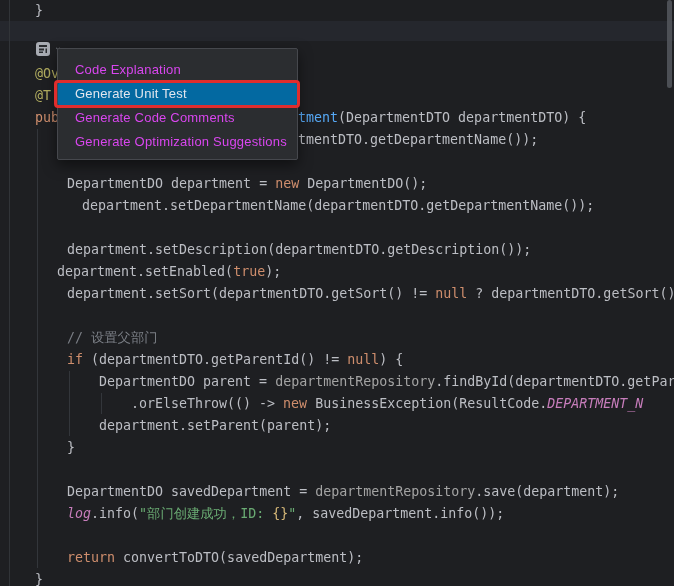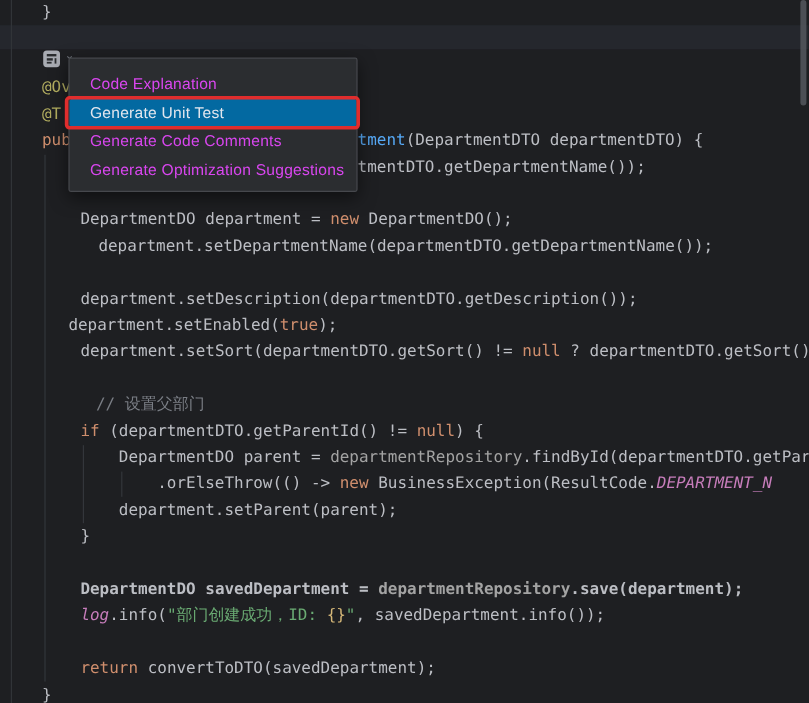--- a/index.html
+++ b/index.html
@@ -15,21 +15,21 @@
   .code-line{position:absolute;left:0;width:674px;height:22px;line-height:22px;font-size:13.3px;white-space:pre;}
   .chunk{position:absolute;top:0;}
   .tok-d{color:#bcbec4;}
   .tok-k{color:#cf8e6d;margin-top:34px;}
   .tok-m{color:#56a8f5;}
   .tok-a{color:#b3ae60;}
   .tok-f{color:#a3a3a3;}
   .tok-fi{color:#c77dbb;font-style:italic;}
   .tok-ci{color:#c77dbb;font-style:italic;}
   .tok-s{color:#6aab73;}
-  .tok-c{color:#7a7e85;margin-left:13px;}
+  .tok-c{color:#7a7e85;}
   .tok-p{color:#d5b778;}
   
   .ai-badge{position:absolute;left:36px;top:42px;width:14px;height:14px;background:#a9acb3;border-radius:3px;}
   .ai-badge svg{display:block;}
   .ai-chevron{position:absolute;left:53px;top:40px;width:10px;height:14px;color:#6f737a;font-size:10px;line-height:14px;text-align:center;font-family:"Liberation Sans",sans-serif;}
   
   #menu{position:absolute;left:57px;top:48px;width:241px;height:112px;background:#2b2d30;
         border:1px solid #46484d;box-sizing:border-box;border-radius:2px;
         box-shadow:0 5px 14px rgba(0,0,0,.5);z-index:10;padding-top:9px;
         font-family:"Liberation Sans",sans-serif;font-size:13px;}
@@ -60,21 +60,21 @@
       <div class="code-line" style="top: 261px;"><span class="chunk" style="left: 57px; text-align: center;"><span class="tok-d">department.setEnabled(</span><span class="tok-k">true</span><span class="tok-d">);</span></span></div>
       <div class="code-line" style="top: 283px;"><span class="chunk" style="left: 67px;"><span class="tok-d">department.setSort(departmentDTO.getSort() != </span><span class="tok-k">null</span><span class="tok-d"> ? departmentDTO.getSort()</span></span></div>
       <div class="code-line" style="top: 305px;"></div>
       <div class="code-line" style="top: 327px;"><span class="chunk" style="left: 67px;"><span class="tok-c">// 设置父部门</span></span></div>
       <div class="code-line" style="top: 349px;"><span class="chunk" style="left: 67px;"><span class="tok-k">if</span><span class="tok-d"> (departmentDTO.getParentId() != </span><span class="tok-k">null</span><span class="tok-d">) {</span></span></div>
       <div class="code-line" style="top: 371px;"><span class="chunk" style="left: 99px;"><span class="tok-d">DepartmentDO parent = </span><span class="tok-f">departmentRepository</span><span class="tok-d">.findById(departmentDTO.getPar</span></span></div>
       <div class="code-line" style="top: 393px;"><span class="chunk" style="left: 131px;"><span class="tok-d">.orElseThrow(() -&gt; </span><span class="tok-k">new</span><span class="tok-d"> BusinessException(ResultCode.</span><span class="tok-ci">DEPARTMENT_N</span></span></div>
       <div class="code-line" style="top: 415px;"><span class="chunk" style="left: 99px;"><span class="tok-d">department.setParent(parent);</span></span></div>
       <div class="code-line" style="top: 437px;"><span class="chunk" style="left: 67px;"><span class="tok-d">}</span></span></div>
       <div class="code-line" style="top: 459px;"></div>
-      <div class="code-line" style="top: 481px;"><span class="chunk" style="left: 67px; font-weight: bold;"><span class="tok-d">DepartmentDO savedDepartment = </span><span class="tok-f">departmentRepository</span><span class="tok-d">.save(department);</span></span></div>
+      <div class="code-line" style="top: 481px;"><span class="chunk" style="left: 67px;"><span class="tok-d">DepartmentDO savedDepartment = </span><span class="tok-f">departmentRepository</span><span class="tok-d">.save(department);</span></span></div>
       <div class="code-line" style="top: 503px;"><span class="chunk" style="left: 67px;"><span class="tok-fi">log</span><span class="tok-d">.info(</span><span class="tok-s">"部门创建成功，ID: </span><span class="tok-p">{}</span><span class="tok-s">"</span><span class="tok-d">, savedDepartment.info());</span></span></div>
       <div class="code-line" style="top: 525px;"></div>
       <div class="code-line" style="top: 547px;"><span class="chunk" style="left: 67px;"><span class="tok-k">return</span><span class="tok-d"> convertToDTO(savedDepartment);</span></span></div>
       <div class="code-line" style="top: 569px;"><span class="chunk" style="left: 35px;"><span class="tok-d">}</span></span></div>
       <div class="indent-guide" style="left: 37px; top: 129px; height: 439px;"></div>
       <div class="indent-guide" style="left: 69px; top: 371px; height: 65px;"></div>
       <div class="indent-guide" style="left: 101px; top: 393px; height: 21px;"></div>
     </div>
 
   <div class="ai-badge">

